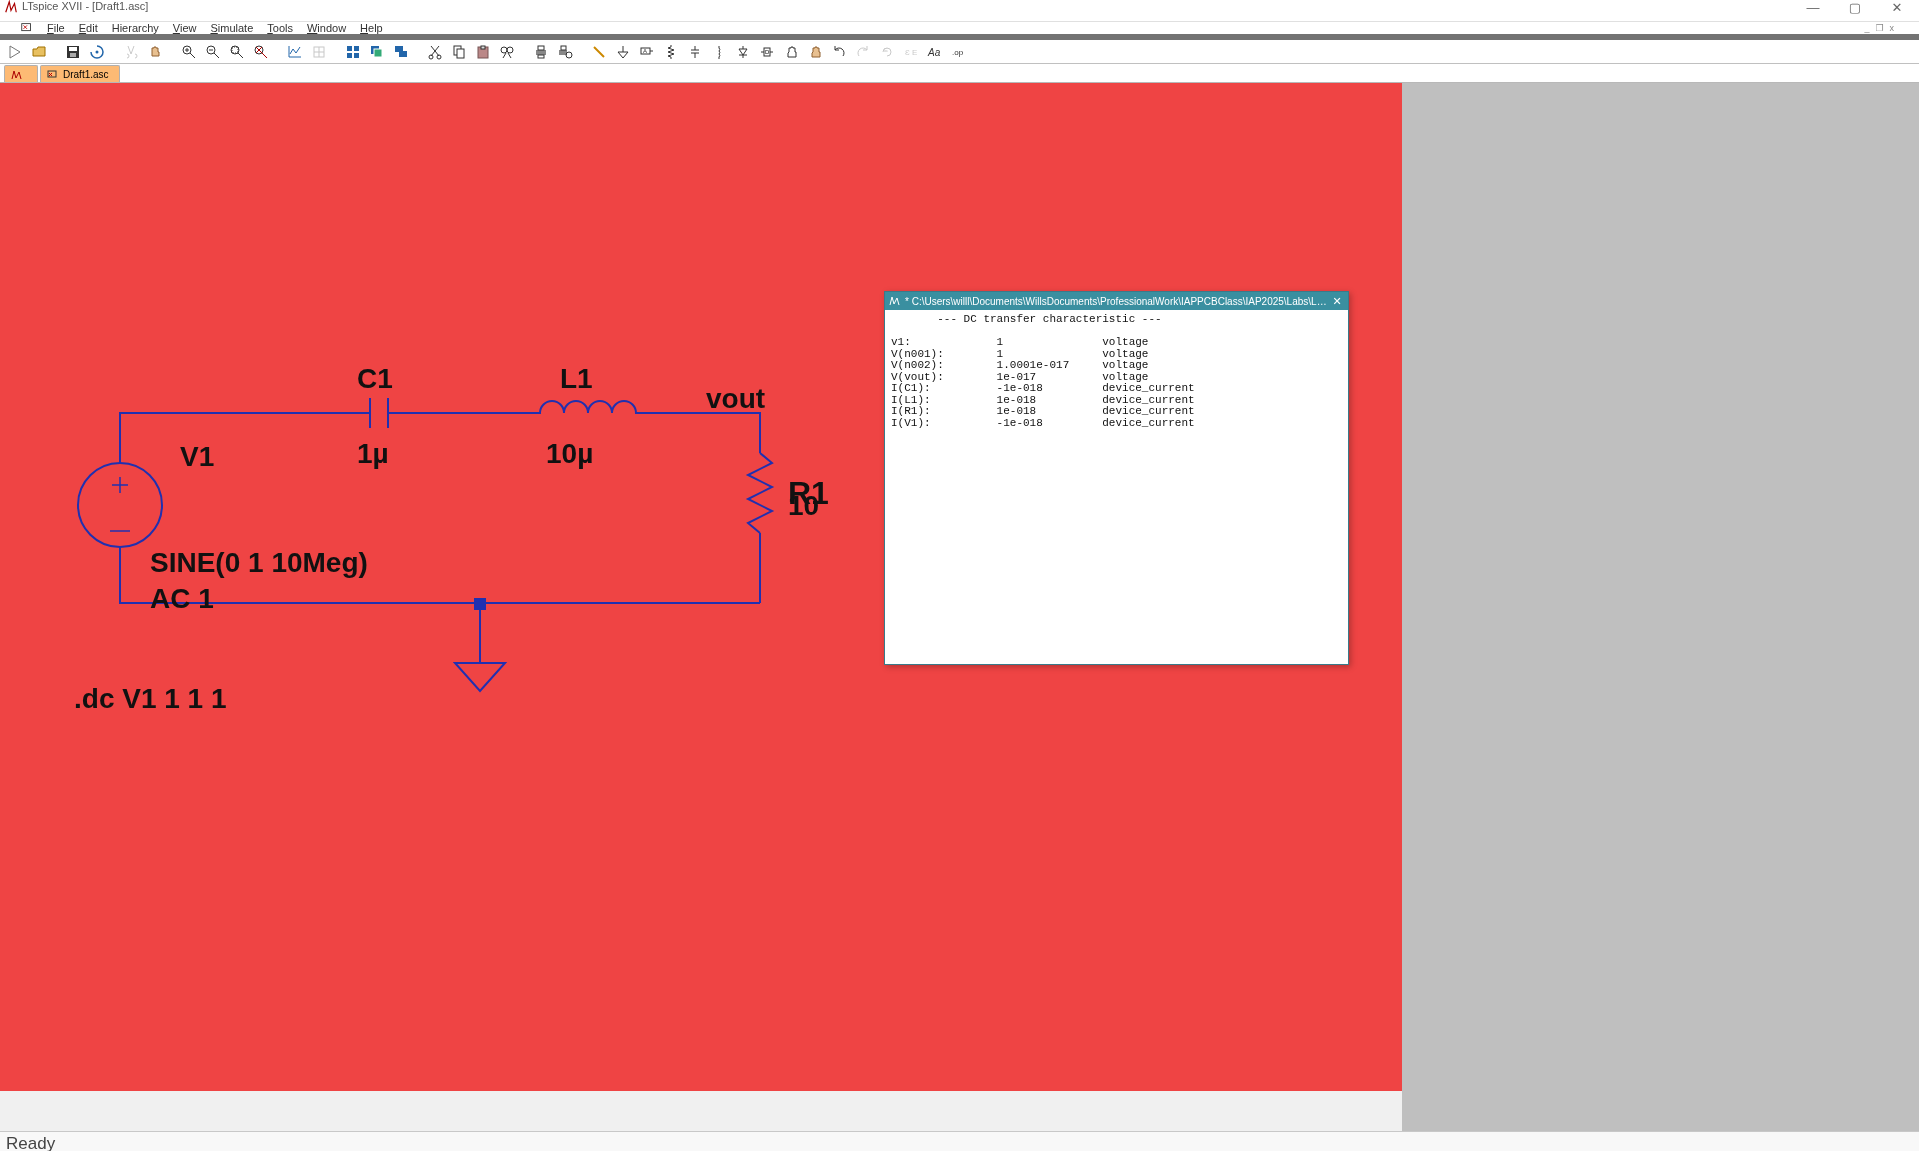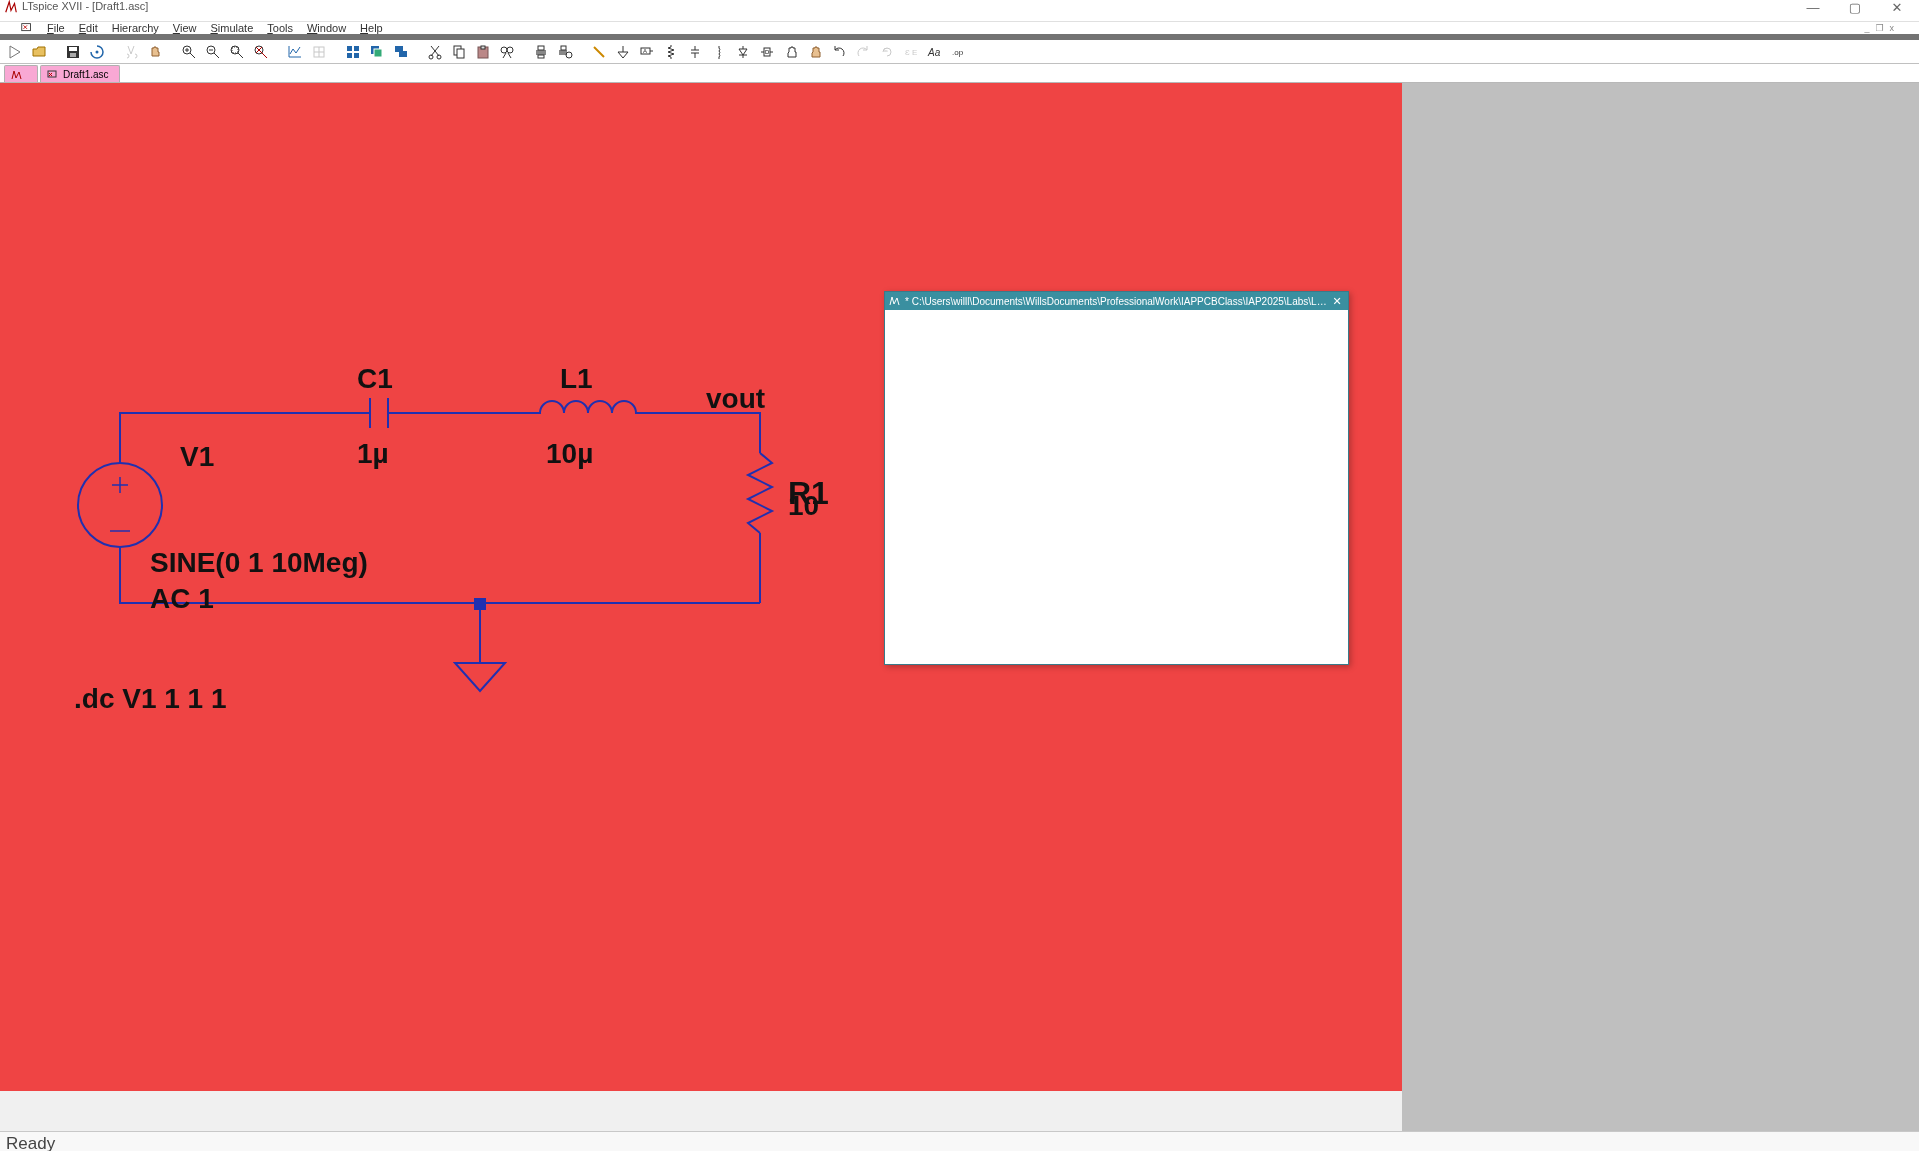--- a/index.html
+++ b/index.html
@@ -66,21 +66,21 @@
     display:flex; align-items:flex-end;
     padding-left:4px;
     gap:2px;
   }
   .tab {
     height:17px;
     font-size:10px;
     padding:1px 10px 0 6px;
     border:1px solid #b0b0b0;
     border-bottom:none;
-    background:#f9a8d4;
+    background:#fdba74;
     display:flex; align-items:center; gap:4px;
     cursor:pointer;
     border-radius:2px 2px 0 0;
   }
   .tab .tab-icon{ width:12px;height:12px;display:inline-flex;align-items:center;justify-content:center;}
   .canvas {
     position:absolute;
     left:0; top:83px;
     width:1402px; height:1008px;
     background:#ef4444;
@@ -467,17 +467,28 @@
 <div class="result-win">
   <div class="result-title">
     <span class="ricon">
       <svg viewBox="0 0 12 12">
           <path d="M1 10 L3 2 L5 9 L8 3 L10 10" stroke="#fff" fill="none" stroke-width="1"></path>
         </svg>
     </span>
     <span style="white-space:nowrap;overflow:hidden;text-overflow:ellipsis;flex:1;">* C:\Users\willl\Documents\WillsDocuments\ProfessionalWork\IAPPCBClass\IAP2025\Labs\Lab02\Draft1.asc</span>
     <span class="rclose">✕</span>
   </div>
+  <div class="result-body" id="log-body">       --- DC transfer characteristic ---
+
+v1:             1               voltage
+V(n001):        1               voltage
+V(n002):        1.0001e-017     voltage
+V(vout):        1e-017          voltage
+I(C1):          -1e-018         device_current
+I(L1):          1e-018          device_current
+I(R1):          1e-018          device_current
+I(V1):          -1e-018         device_current
+</div>
 </div>
 
 <div class="status-bar">
   <span>Ready</span>
 </div>
 
 </body></html>

